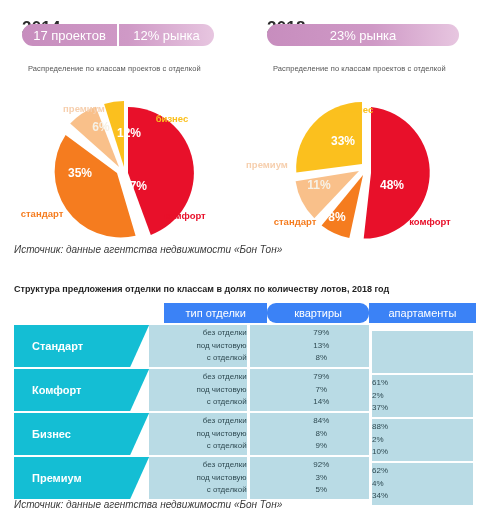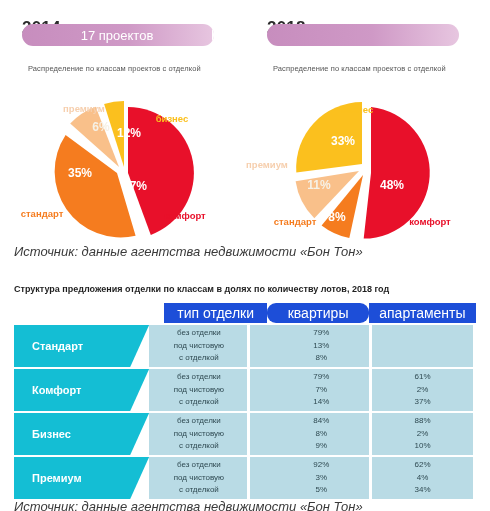--- a/index.html
+++ b/index.html
@@ -35,34 +35,34 @@
 
   .pie-wrap{position:absolute;top:95px;left:0;width:245px;height:150px;}
   .pie-svg{display:block;}
 
   .slice-label{font-size:12px;font-weight:bold;fill:#ffffff;}
   .slice-label.dark{fill:#f6f1e6;}
   .cat{font-size:9.5px;font-weight:bold;}
 
   .source{
     position:absolute;left:14px;
-    font-style:italic;font-size:13px;color:#3a3a3a;white-space:nowrap;
+    font-style:italic;font-size:10px;color:#3a3a3a;white-space:nowrap;
   }
   .source.top{top:244px;}
   .source.bottom{top:499px;}
 
   .table-title{
     position:absolute;top:284px;left:14px;
     font-size:9px;font-weight:bold;color:#1f1f1f;white-space:nowrap;text-align:center;
   }
 
   .table{position:absolute;top:303px;left:14px;width:462px;}
   .thead{display:flex;height:20px;margin-left:150px;}
   .th{
-    background:#1d4ed8;color:#ffffff;font-size:14px;
+    background:#3b82f6;color:#ffffff;font-size:11px;
     display:flex;align-items:center;justify-content:center;
     margin-right:0;
   }
   .th.c1{width:108px;}
   .th.c2{width:106px;border-radius:9px;}
   .th.c3{width:112px;}
 
   .trow{display:flex;height:42px;margin-top:2px;position:relative;}
   .rowlabel{
     width:150px;height:42px;position:relative;
@@ -74,32 +74,33 @@
   }
   .rowlabel .txt{
     position:relative;z-index:2;color:#ffffff;font-size:11px;
     font-weight:bold;padding-left:18px;
   }
   .cell{
     background:#b9dbe5;height:42px;margin-right:3px;
     display:flex;flex-direction:column;justify-content:center;
     font-size:8px;color:#2f4a52;line-height:12.5px;
   }
-  .cell.c1{width:108px;padding-left:2px;box-sizing:border-box;align-items:center;}
+  .cell.c1{width:108px;padding-left:2px;box-sizing:border-box;align-items:flex-end;}
   .cell.c2{width:106px;align-items:center;padding-left:24px;}
-  .cell.c3{width:112px;align-items:center;}
+  .cell.c3{width:112px;margin-top:6px;}
   .cell span{display:block;}
 </style>
 </head>
 <body>
 
 <div class="col left">
   <div class="year">2014</div>
   <div class="badge">
     <div class="seg first">17 проектов</div>
+    <div class="seg">12% рынка</div>
   </div>
   <div class="subtitle">Распределение по классам проектов с отделкой</div>
 
   <div class="pie-wrap">
     <svg class="pie-svg" width="245" height="150" viewBox="0 0 245 150">
 
       <path d="M124 76 L124 10 A66 66 0 0 1 146.8 137.9 Z" transform="translate(4,2)" fill="#e8102a"></path>
 
       <path d="M120 78 L138.6 140.8 A66 66 0 0 1 68.6 40.1 Z" transform="translate(-3,0)" fill="#f57c1f"></path>
 
@@ -116,20 +117,21 @@
       <text class="cat" x="42" y="122" fill="#f57c1f" text-anchor="middle">стандарт</text>
       <text class="cat" x="84" y="17" fill="#f6cfae" text-anchor="middle">премиум</text>
       <text class="cat" x="172" y="27" fill="#fbc01e" text-anchor="middle">бизнес</text>
     </svg>
   </div>
 </div>
 
 <div class="col right">
   <div class="year">2018</div>
   <div class="badge">
+    <div class="seg">23% рынка</div>
   </div>
   <div class="subtitle">Распределение по классам проектов с отделкой</div>
 
   <div class="pie-wrap">
     <svg class="pie-svg" width="245" height="150" viewBox="0 0 245 150">
 
       <path d="M122 76 L122 10 A66 66 0 0 1 114.7 141.6 Z" transform="translate(4,2)" fill="#e8102a"></path>
 
       <path d="M120 78 L106.3 141.0 A66 66 0 0 1 78.6 128.4 Z" transform="translate(-2,2)" fill="#f57c1f"></path>
 

